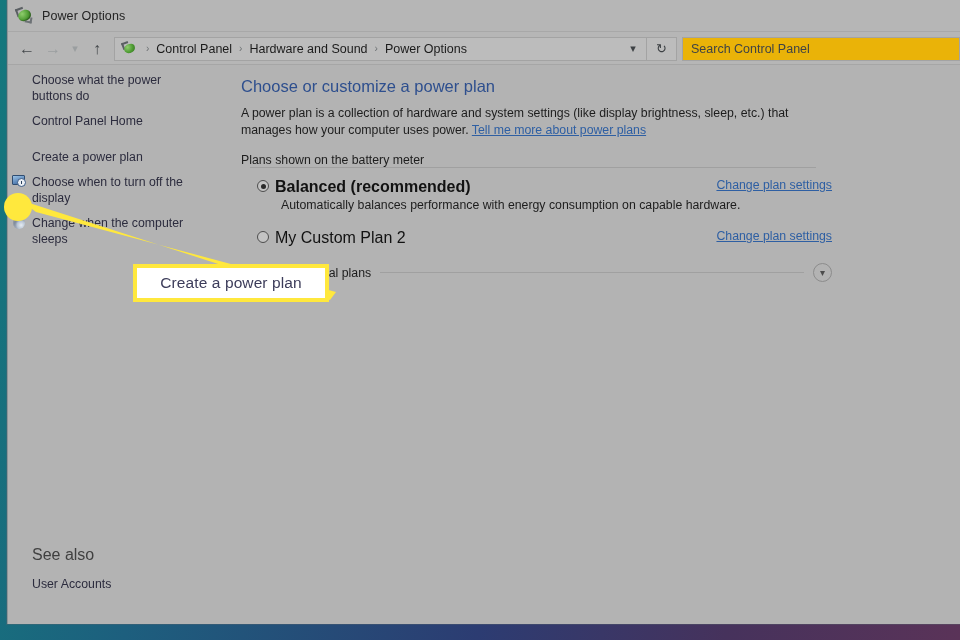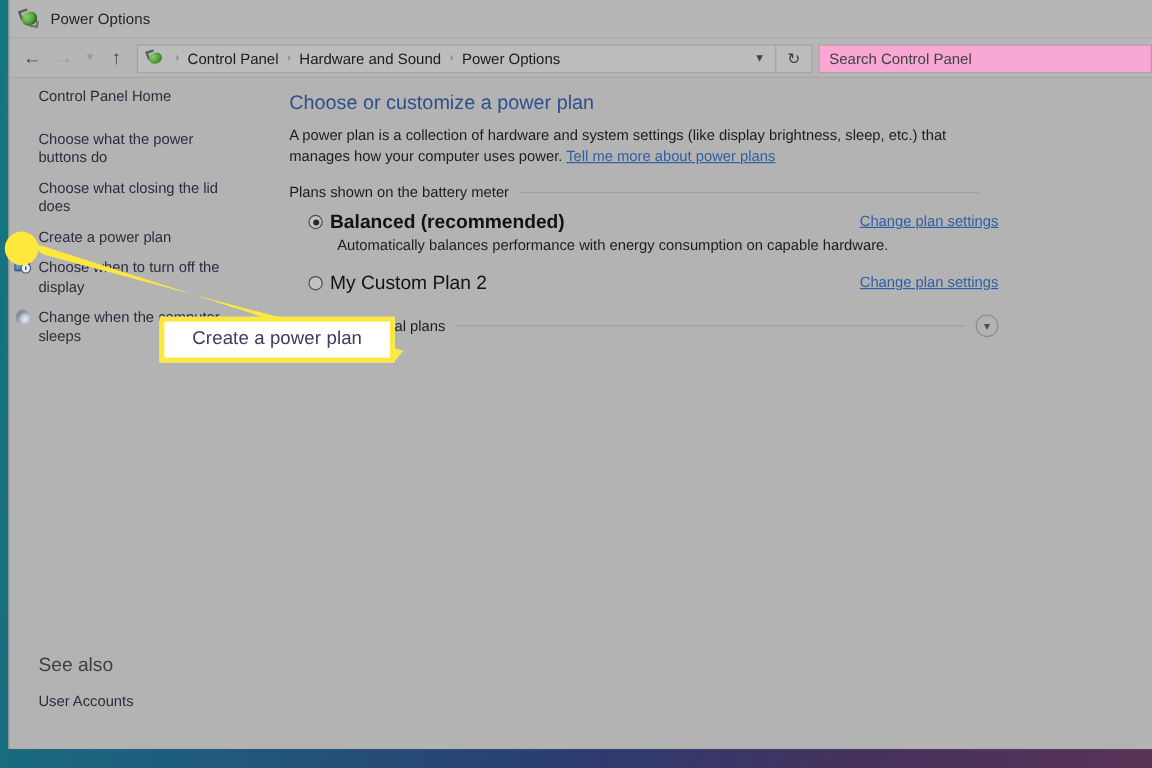--- a/index.html
+++ b/index.html
@@ -140,21 +140,21 @@
   #refresh-btn {
     width: 30px; height: 24px;
     border: 1px solid #a3a3a3;
     border-left: none;
     background: #bcbcbc;
     display: flex; align-items: center; justify-content: center;
     font-size: 13px; color: #3d4144; flex: none;
   }
   #search-box {
     width: 278px; height: 24px;
-    background: #f9a8d4;
+    background: #eab308;
     border: 1px solid #a3a3a3;
     margin-left: 5px;
     display: flex; align-items: center;
     padding-left: 8px; flex: none;
     font-size: 12.5px; color: #3f4346;
   }
 
   
   #content {
     position: relative;
@@ -232,24 +232,25 @@
   #page-desc {
     font-size: 12.3px; color: #1d1d1d;
     line-height: 16.5px;
     max-width: 578px;
     margin-bottom: 15px;
   }
   a.inline-link {
     color: #2e5fa3; text-decoration: underline;
   }
   .section-head {
-    display: flex; align-items: center;
+    display: flex; 
     font-size: 12.3px; color: #1d1d1d;
     margin-bottom: 10px;
     max-width: 575px;
+    flex-direction: column;
   }
   .section-head .rule {
     flex: 1 1 auto;
     height: 1px; background: #a0a0a0;
     margin-left: 9px;
   }
   .plan-row {
     display: flex; align-items: flex-start;
     max-width: 575px;
     margin-left: 16px;
@@ -353,24 +354,23 @@
     </div>
 
     <div id="refresh-btn">↻</div>
 
     <div id="search-box">Search Control Panel</div>
   </div>
 
   <div id="content">
 
     <div id="sidebar">
+      <div class="side-link">Choose what the power buttons do</div>
+
       <div class="side-link home">Control Panel Home</div>
-
-      <div class="side-link">Choose what the power buttons do</div>
-      <div class="side-link">Choose what closing the lid does</div>
       <div class="side-link">Create a power plan</div>
 
       <div class="side-link">
         <span class="side-icon ic-display">
           <span class="screen"></span>
             <span class="clock"></span>
         </span>
         <span>Choose when to turn off the display</span>
       </div>
 

